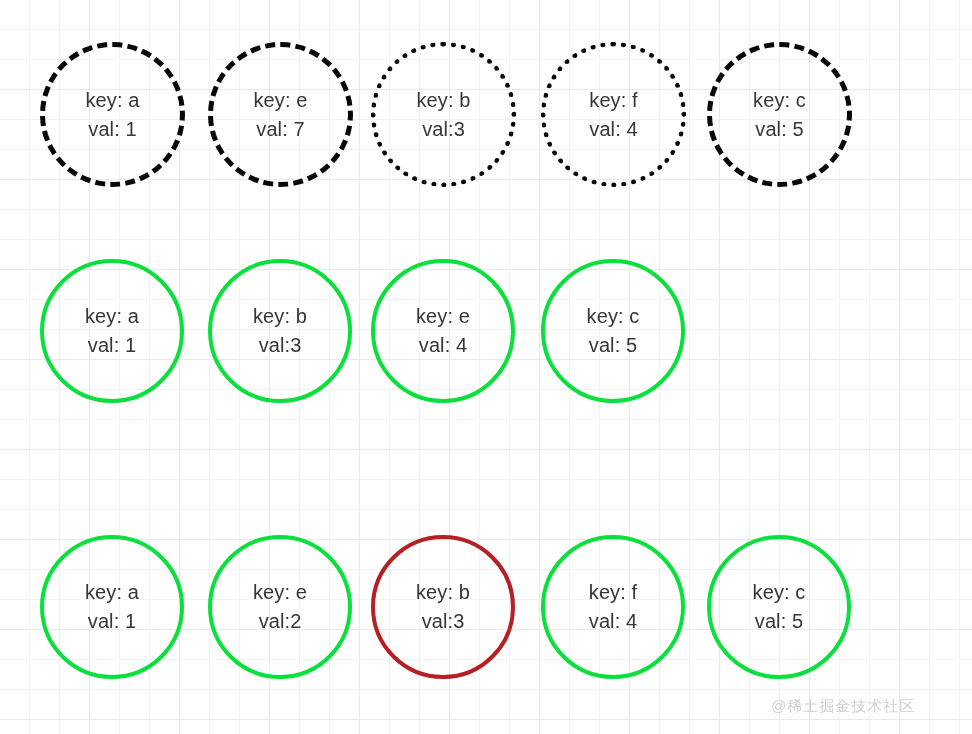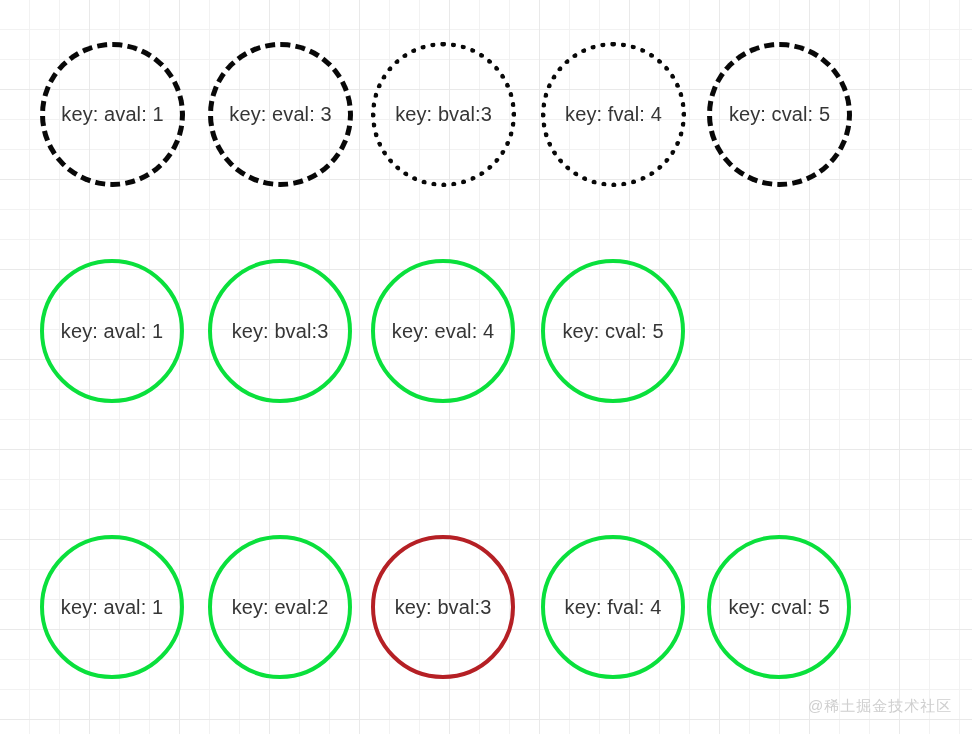--- a/index.html
+++ b/index.html
@@ -34,20 +34,21 @@
       -1px -1px,
       -1px -1px,
       -1px -1px;
   }
 
   .node {
     position: absolute;
     box-sizing: border-box;
     border-radius: 50%;
     display: flex;
+    flex-direction: column;
     align-items: center;
     justify-content: center;
     background: transparent;
   }
   .node .line {
     color: #363636;
     font-size: 20px;
     line-height: 29px;
     white-space: pre;
     letter-spacing: 0.1px;
@@ -79,21 +80,21 @@
 <body>
 
 <div id="canvas">
     <div>
       <div class="node stroke-dashed-black" style="left: 40px; top: 42px; width: 145px; height: 145px;">
         <span class="line">key: a</span>
         <span class="line">val: 1</span>
       </div>
       <div class="node stroke-dashed-black" style="left: 208px; top: 42px; width: 145px; height: 145px;">
         <span class="line">key: e</span>
-        <span class="line">val: 3</span>
+        <span class="line">val: 7</span>
       </div>
       <div class="node stroke-dotted-black" style="left: 371px; top: 42px; width: 145px; height: 145px;">
         <span class="line">key: b</span>
         <span class="line">val:3</span>
       </div>
       <div class="node stroke-dotted-black" style="left: 541px; top: 42px; width: 145px; height: 145px;">
         <span class="line">key: f</span>
         <span class="line">val: 4</span>
       </div>
       <div class="node stroke-dashed-black" style="left: 707px; top: 42px; width: 145px; height: 145px;">
@@ -134,14 +135,14 @@
       </div>
       <div class="node stroke-solid-green" style="left: 541px; top: 535px; width: 144px; height: 144px;">
         <span class="line">key: f</span>
         <span class="line">val: 4</span>
       </div>
       <div class="node stroke-solid-green" style="left: 707px; top: 535px; width: 144px; height: 144px;">
         <span class="line">key: c</span>
         <span class="line">val: 5</span>
       </div>
     </div>
-    <div id="watermark" style="left: 808px; top: 697px;">@稀土掘金技术社区</div>
+    <div id="watermark" style="left: 771px; top: 697px;">@稀土掘金技术社区</div>
   </div>
 
 </body></html>

